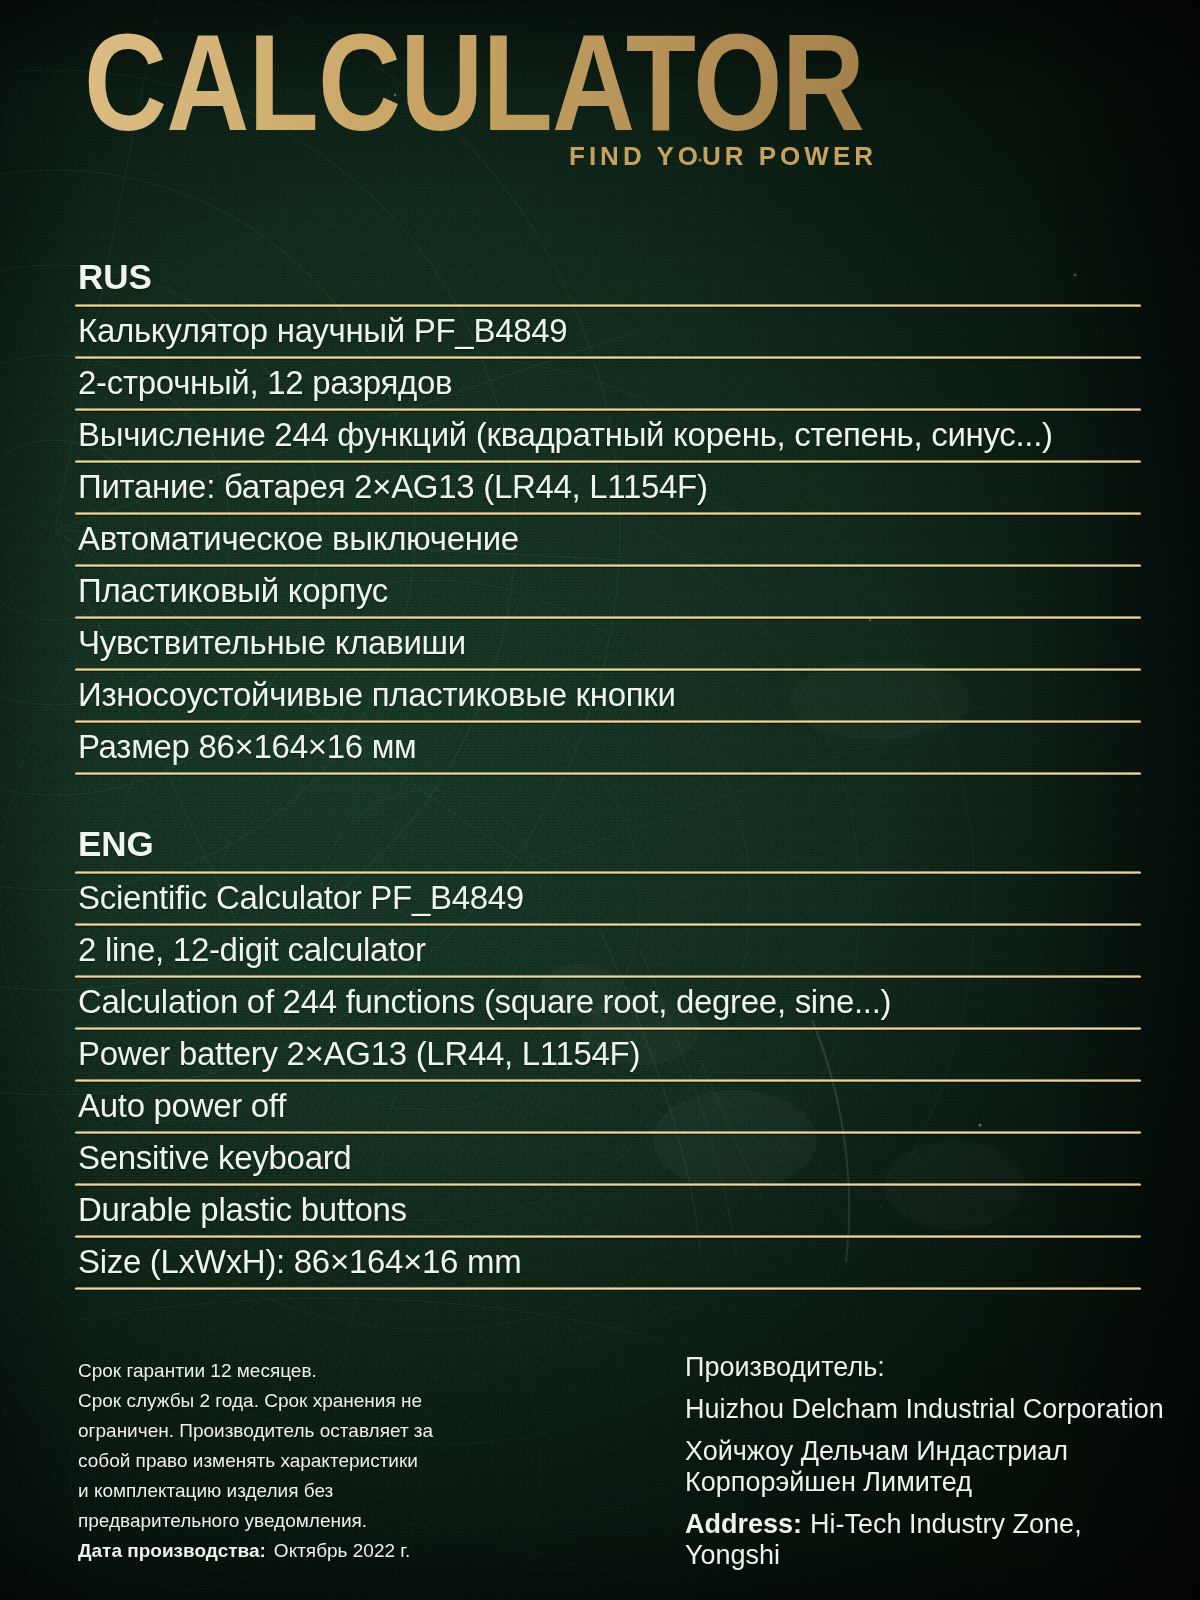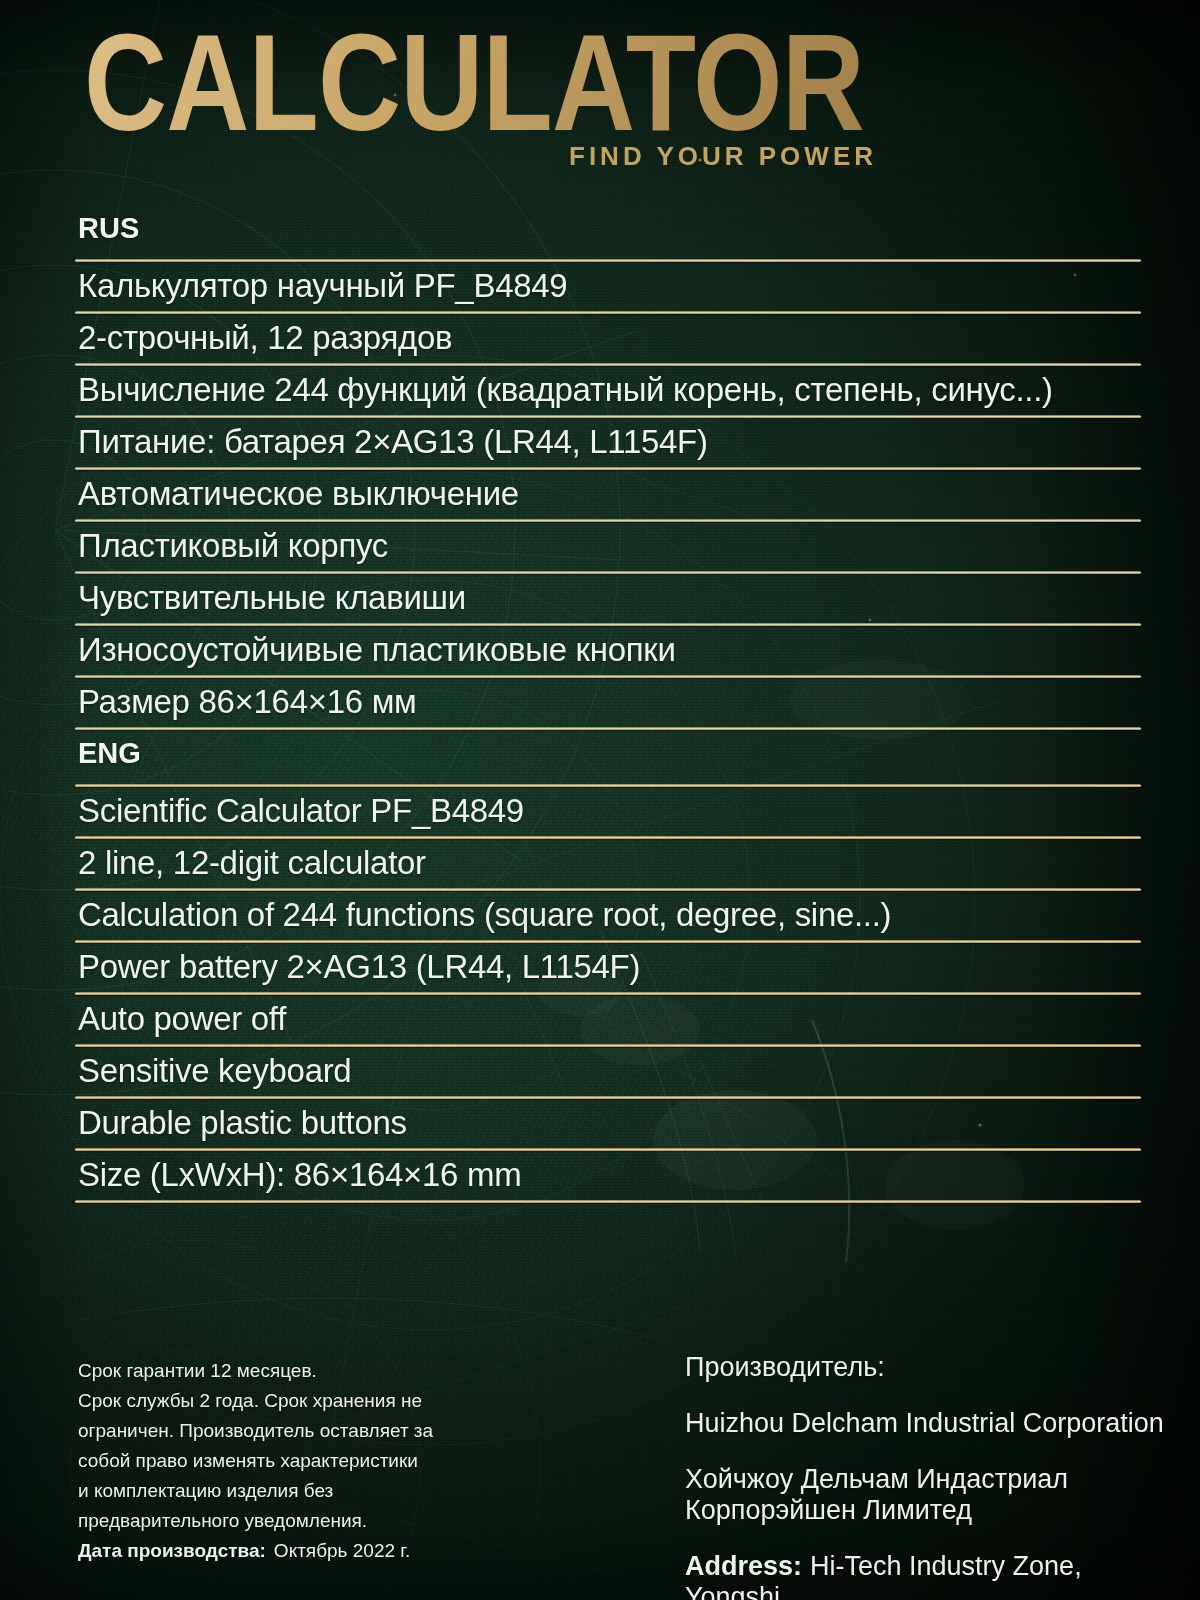--- a/index.html
+++ b/index.html
@@ -43,40 +43,41 @@
     background:linear-gradient(105deg,#dcbd84 0%,#c7a465 45%,#a2804a 100%);
     -webkit-background-clip:text;background-clip:text;color:transparent;
   }
   .tagline{
     position:absolute;top:141px;right:323px;
     font-size:26px;font-weight:bold;letter-spacing:4px;white-space:nowrap;
     color:#c6a25f;
   }
   .section{position:absolute;left:75px;width:1066px;}
   .section-rus{top:212px;}
-  .section-eng{top:737px;}
+  .section-eng{top:779px;}
   .sec-header{
-    height:47px;padding-left:3px;font-size:29px;font-weight:bold;color:#f2f5ef;
+    height:47px;padding-left:3px;font-size:35px;font-weight:bold;color:#f2f5ef;
     text-shadow:0 1px 2px rgba(0,0,0,.4);
+    margin-top:45px;
   }
   .divider{
     height:3px;border-radius:2px;
     background:linear-gradient(180deg,#8a744297 0%,#ecdfae 40%,#d9c48e 70%,#7e6a3e 100%);
     box-shadow:0 1px 1px rgba(0,0,0,.45);
   }
   .spec-row{height:52px;display:flex;flex-direction:column;justify-content:center;}
   .spec-text{
     display:block;height:49px;line-height:47px;padding-left:3px;
     font-size:33px;letter-spacing:-.3px;color:#f0f4ee;white-space:nowrap;
     text-shadow:0 1px 2px rgba(0,0,0,.4);
   }
   .footer-block{position:absolute;color:#eef2ec;text-shadow:0 1px 2px rgba(0,0,0,.4);}
   .foot-left{left:78px;top:1356px;width:585px;font-size:19px;line-height:30px;}
   .foot-right{left:685px;top:1352px;width:490px;font-size:27px;line-height:31px;}
-  .fr-p{margin-top:25px;}
+  .fr-p{margin-top:11px;}
   .bold{font-weight:normal;}
   .lbl{font-weight:bold;margin-right:8px;}
 </style>
 </head>
 <body>
 
 <div class="poster">
 
   <div class="layer weave"></div>
 

